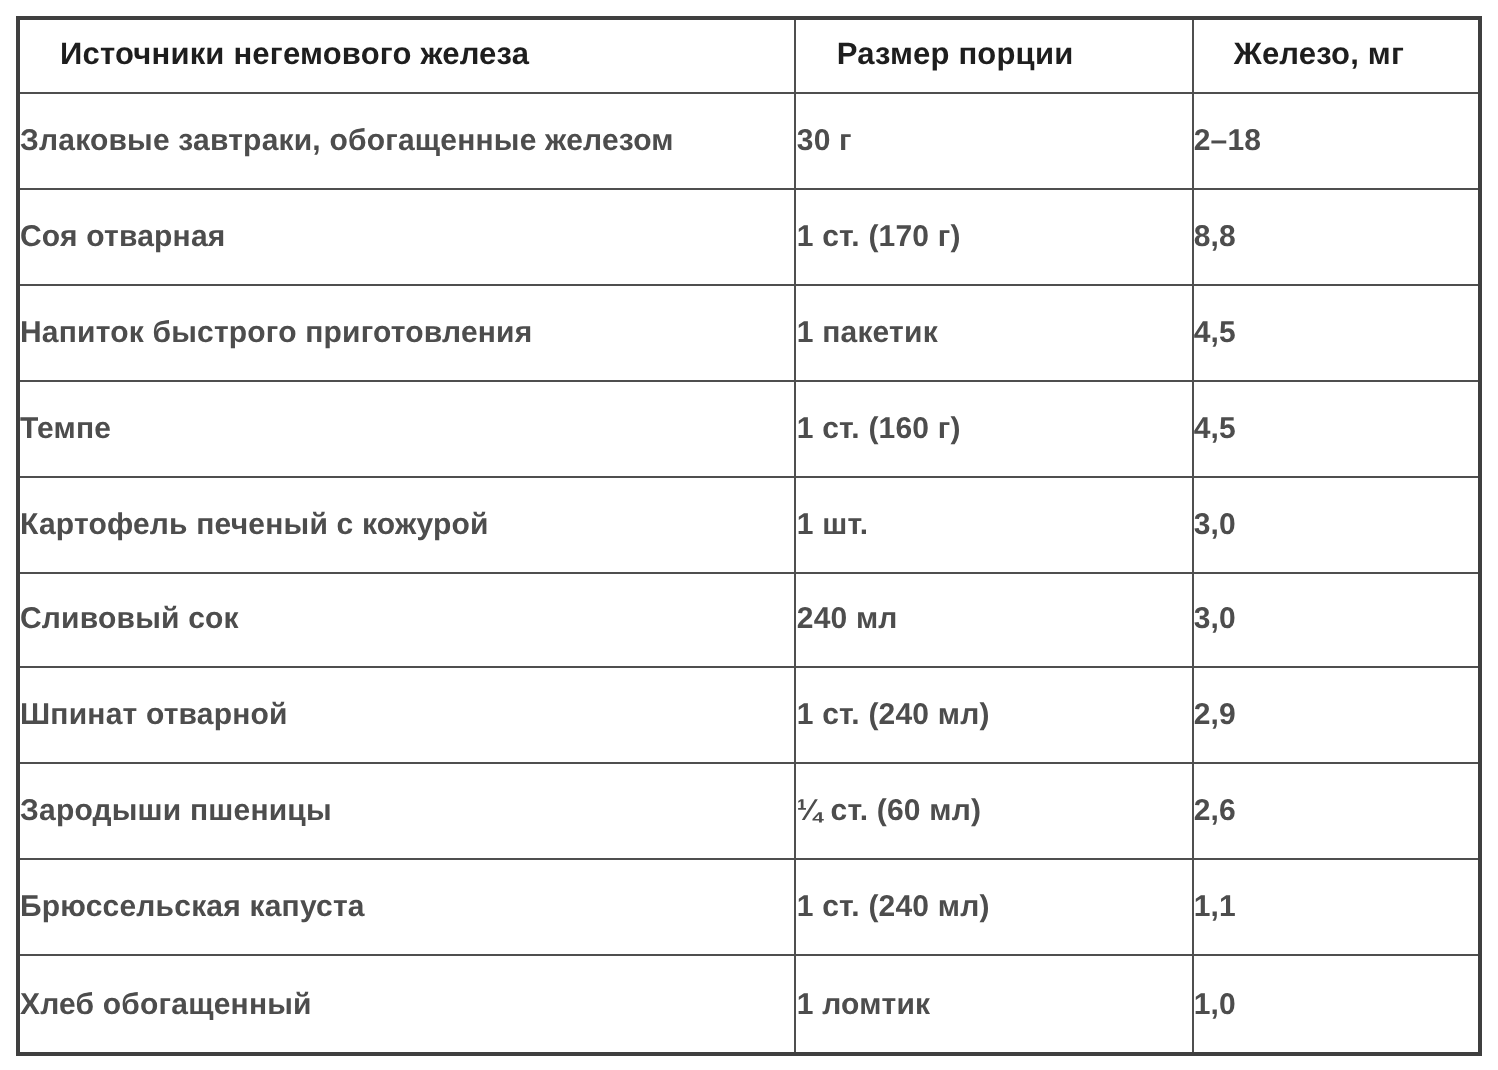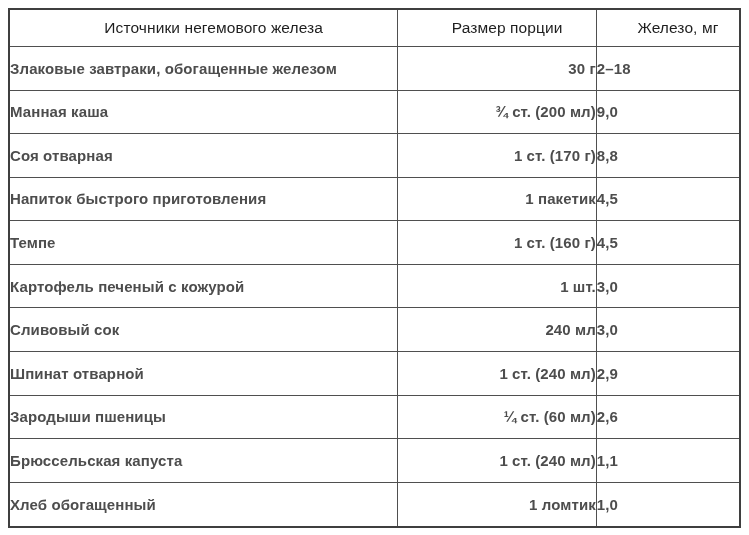--- a/index.html
+++ b/index.html
@@ -30,37 +30,37 @@
   .iron-table th,
   .iron-table td{
     border:1px solid var(--border-color);
     padding:0;
     overflow:hidden;
     white-space:nowrap;
   }
   .iron-table thead th{
     height:36px;
     font-size:15.5px;
-    font-weight:normal;
+    font-weight:bold;
     color:var(--header-text);
-    text-align:center;
+    text-align:left;
     letter-spacing:0.1px;
     padding-left:20px;
   }
   .iron-table tbody td{
     font-size:15px;
     font-weight:bold;
     color:var(--body-text);
     letter-spacing:0.1px;
   }
   .c-source{
     text-align:left;
     padding-left:12px;
   }
-  .c-portion{text-align:right;}
+  .c-portion{text-align:left;}
   .c-iron{text-align:left;}
 </style>
 </head>
 <body>
 
 <table class="iron-table">
   <colgroup>
     <col style="width:53.2%">
     <col style="width:27.15%">
     <col style="width:19.65%">
@@ -70,25 +70,20 @@
       <th>Источники негемового железа</th>
       <th>Размер порции</th>
       <th>Железо, мг</th>
     </tr>
   </thead>
   <tbody>
       <tr>
     <td class="c-source">Злаковые завтраки, обогащенные железом</td>
     <td class="c-portion">30 г</td>
     <td class="c-iron">2–18</td>
-  </tr>
-      <tr>
-    <td class="c-source">Манная каша</td>
-    <td class="c-portion">¾ ст. (200 мл)</td>
-    <td class="c-iron">9,0</td>
   </tr>
       <tr>
     <td class="c-source">Соя отварная</td>
     <td class="c-portion">1 ст. (170 г)</td>
     <td class="c-iron">8,8</td>
   </tr>
       <tr>
     <td class="c-source">Напиток быстрого приготовления</td>
     <td class="c-portion">1 пакетик</td>
     <td class="c-iron">4,5</td>

